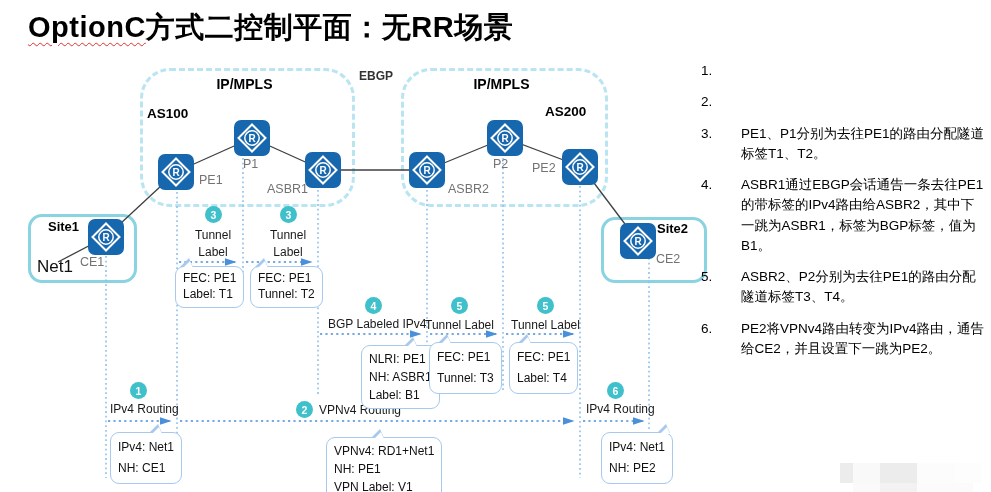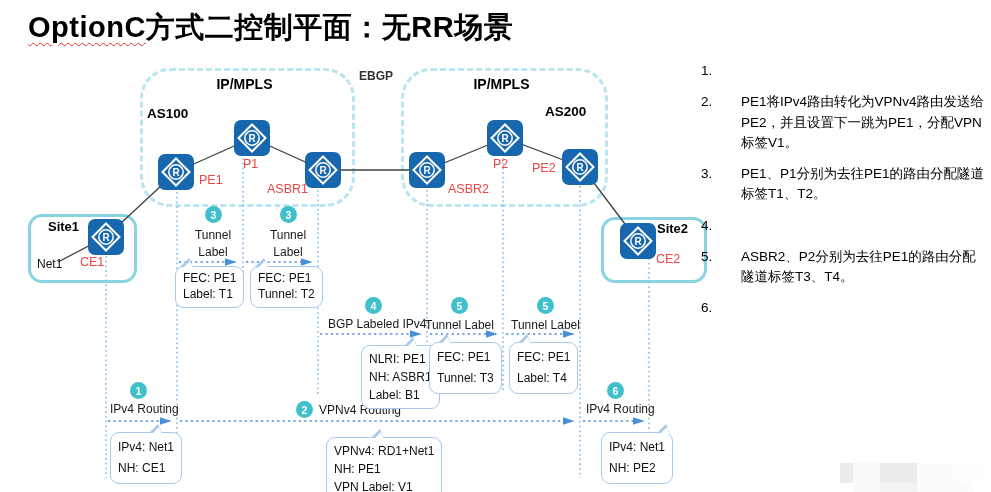--- a/index.html
+++ b/index.html
@@ -11,37 +11,37 @@
          letter-spacing:0.5px;white-space:nowrap;z-index:5;}
   #title .wavy{text-decoration:underline;text-decoration-style:wavy;
                text-decoration-color:#e03030;text-decoration-thickness:1px;text-underline-offset:5px;}
 
   
   .cloud{position:absolute;border:3px dashed #b9e4f1;border-radius:30px;background:#fff;z-index:1;}
   .site{position:absolute;border:3px solid #8ad3e1;border-radius:14px;background:#fff;z-index:1;}
   .cloud-title{position:absolute;font-size:14px;font-weight:bold;color:#000;text-align:center;z-index:2;}
   .as-label{position:absolute;font-size:13.5px;font-weight:bold;color:#000;z-index:2;}
   .site-label{position:absolute;font-size:13px;font-weight:bold;color:#000;z-index:3;}
-  .net-label{position:absolute;font-size:12px;color:#111;z-index:3;}
+  .net-label{position:absolute;font-size:17px;color:#111;z-index:3;}
   #ebgp{position:absolute;left:359px;top:69px;font-size:12px;font-weight:600;color:#333;z-index:2;}
 
   
   #wires{position:absolute;left:0;top:0;z-index:2;}
   .link{stroke:#3f3f3f;stroke-width:1.3;}
   .vdot{stroke:#8fc0ea;stroke-width:1.6;stroke-dasharray:1.8 2.9;}
   .harr{stroke:#4a90d8;stroke-width:1.6;stroke-dasharray:2.2 3.2;}
 
   
   .router{position:absolute;width:36px;height:36px;background:#1767ae;border-radius:7px;z-index:3;}
   .router svg{width:100%;height:100%;display:block;}
   .router path{fill:none;stroke:#fff;stroke-width:2;}
   .router circle{fill:none;stroke:#fff;stroke-width:1.5;}
   .router text{fill:#fff;font-size:10px;font-weight:bold;text-anchor:middle;
                font-family:"Liberation Sans",sans-serif;}
-  .nlabel{position:absolute;font-size:12.5px;color:#ef4444;z-index:3;white-space:nowrap;}
+  .nlabel{position:absolute;font-size:12.5px;color:#737373;z-index:3;white-space:nowrap;}
 
   
   .badge{position:absolute;width:17px;height:17px;border-radius:50%;background:#3fc0ca;color:#fff;
          font-size:10.5px;font-weight:bold;display:flex;align-items:center;justify-content:center;z-index:4;}
   .slabel{position:absolute;font-size:12px;color:#1a1a1a;z-index:4;text-align:center;white-space:nowrap;}
   .slabel.wrap{white-space:normal;line-height:1.45;}
 
   
   .callout{position:absolute;background:#fff;border:1.5px solid #a6c9ed;border-radius:9px;
            font-size:12px;color:#111;z-index:4;padding:4px 7px;line-height:1.32;white-space:nowrap;}
@@ -241,35 +241,36 @@
     <div>IPv4: Net1</div>
     <div>NH: PE2</div>
   </div>
 
   <div id="notes">
     <div class="note">
         <span class="n">1.</span>
       </div>
     <div class="note">
         <span class="n">2.</span>
-        <span class="t">PE1将IPv4路由转化为VPNv4路由发送给PE2，并且设置下一跳为PE1，分配VPN标签V1。</span>
       </div>
     <div class="note">
         <span class="n">3.</span>
         <span class="t">PE1、P1分别为去往PE1的路由分配隧道标签T1、T2。</span>
       </div>
     <div class="note">
         <span class="n">4.</span>
+        <span class="t">ASBR1通过EBGP会话通告一条去往PE1的带标签的IPv4路由给ASBR2，其中下一跳为ASBR1，标签为BGP标签，值为B1。</span>
       </div>
     <div class="note">
         <span class="n">5.</span>
         <span class="t">ASBR2、P2分别为去往PE1的路由分配隧道标签T3、T4。</span>
       </div>
     <div class="note">
         <span class="n">6.</span>
+        <span class="t">PE2将VPNv4路由转变为IPv4路由，通告给CE2，并且设置下一跳为PE2。</span>
       </div>
   </div>
 
   <div class="wm" style="left:840px;top:463px;width:142px;height:20px;
        background:linear-gradient(90deg,#ececec 0 13px,#f9f9f9 13px 40px,#ececec 40px 77px,#fcfcfc 77px 115px,#fdfdfd 115px 142px);"></div>
   <div class="wm" style="left:853px;top:483px;width:120px;height:9px;
        background:linear-gradient(90deg,#fafafa 0 27px,#f2f2f2 27px 64px,#fbfbfb 64px 120px);"></div>
 
 </div>
 

